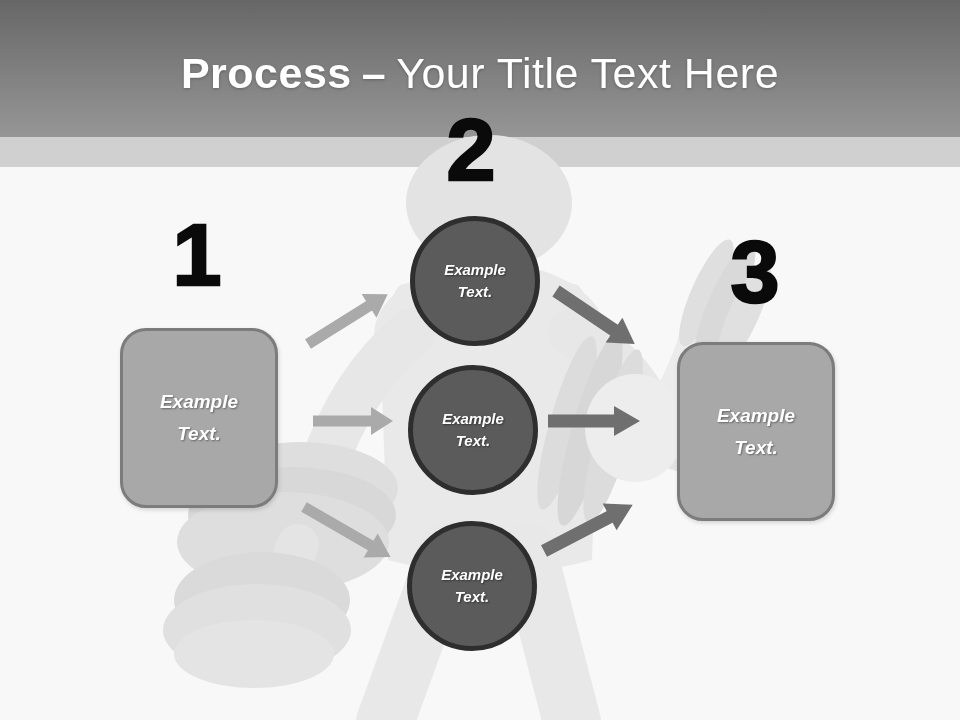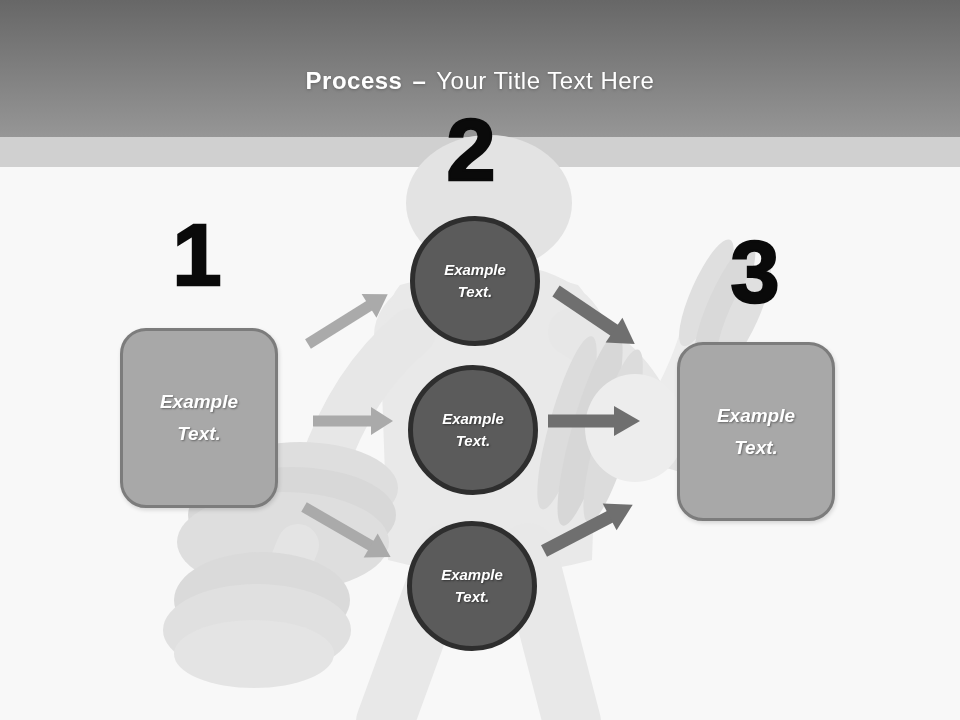--- a/index.html
+++ b/index.html
@@ -12,24 +12,23 @@
   .header{
     position:absolute; left:0; top:0; width:960px; height:137px;
     background:linear-gradient(#676767,#969696);
   }
   .band{
     position:absolute; left:0; top:137px; width:960px; height:30px;
     background:#d0d0d0;
   }
   .title{
     position:absolute; left:0; top:52px; width:960px;
-    text-align:center; color:#ffffff; font-size:24px; line-height:42px;
+    text-align:center; color:#ffffff; font-size:43px; line-height:42px;
     letter-spacing:0.5px;
     text-shadow:0 1px 3px rgba(0,0,0,0.25);
-    margin-top:8px;
   }
   .t-bold{font-weight:bold;}
   .t-sep{margin:0 10px; font-weight:bold;}
   .t-rest{font-weight:normal;}
   
   .watermark{position:absolute; left:0; top:130px;}
   
   .arrows{position:absolute; left:0; top:0;}
   
   .num{

